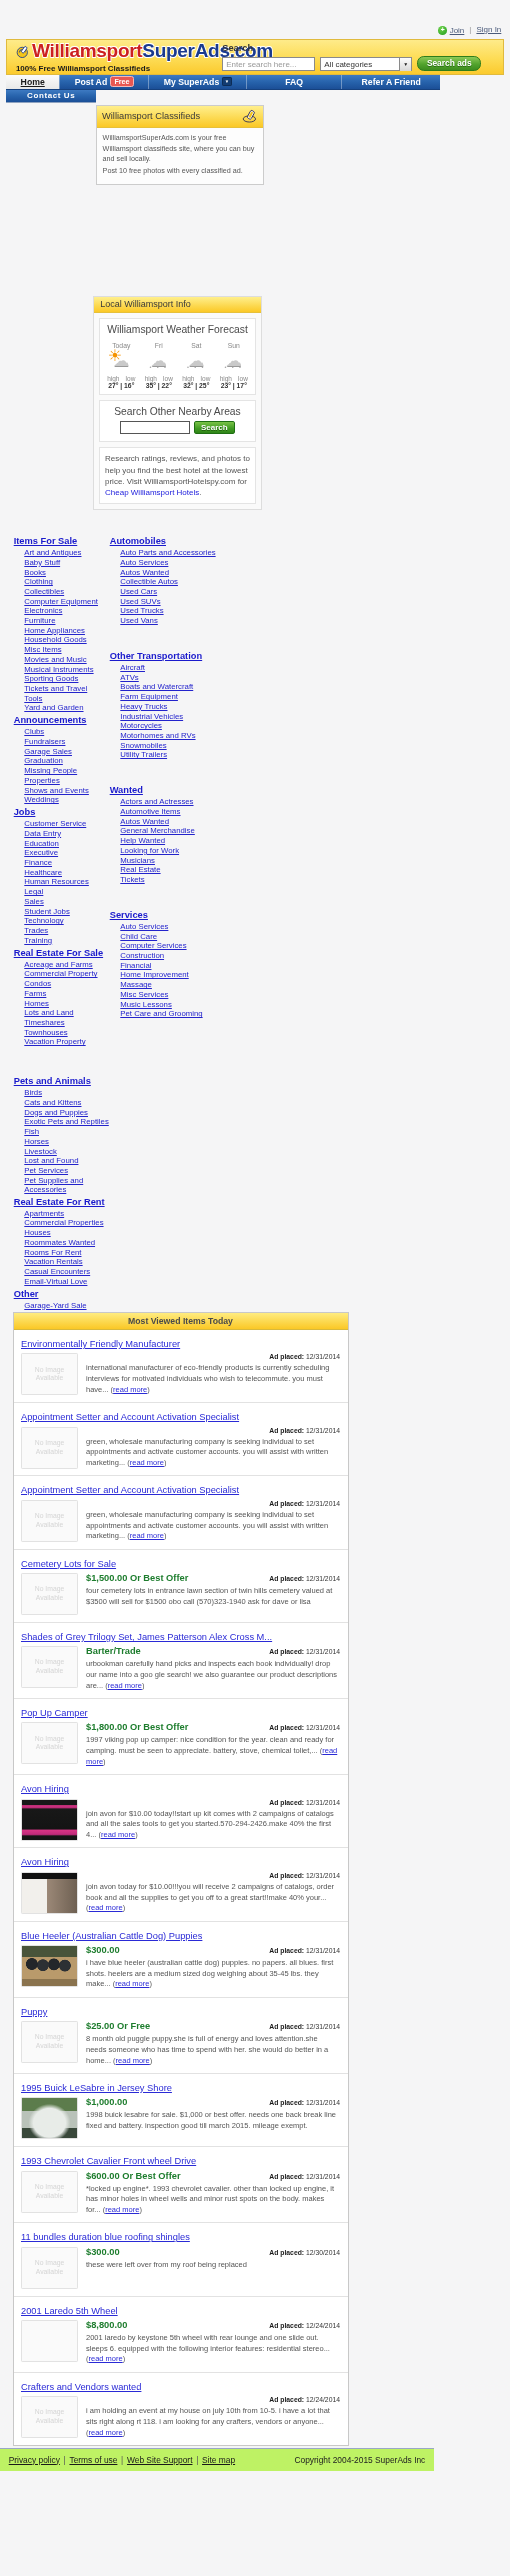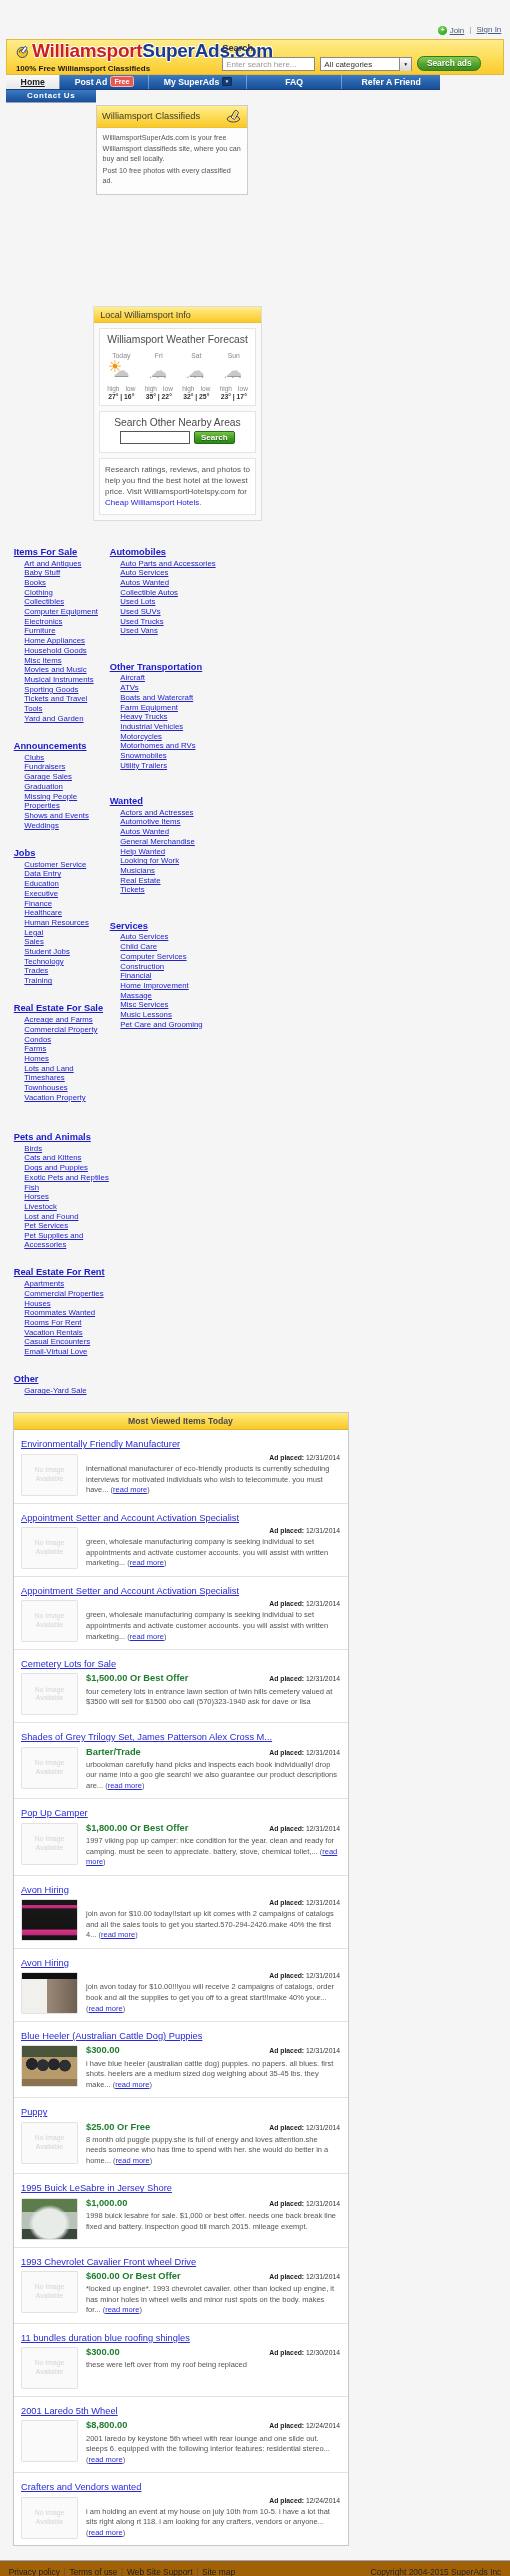--- a/index.html
+++ b/index.html
@@ -90,21 +90,21 @@
   .nav-sub {
     margin: 0 6.2px; width: 90px; height: 12.5px;
     background: linear-gradient(180deg, #3d7ac2 0%, #2763ac 50%, #1b4f97 100%);
     border-bottom: 1.2px solid #8fa3c0;
     display:flex; align-items:center; justify-content:center;
     color:#fff; font-weight:bold; font-size:8px; letter-spacing:0.6px;
   }
 
   
   .classifieds-box {
-    margin: 1.9px 0 0 96px; width: 152px; background:#fdfdfd; border:0.6px solid #ccc;
+    margin: 1.9px 0 0 96px; width: 168px; background:#fdfdfd; border:0.6px solid #ccc;
   }
   .cb-header {
     background: linear-gradient(180deg, #ffef8d 0%, #fcd84e 60%, #fbc826 100%);
     border-bottom: 1.2px solid #e6c03a;
     padding: 3.1px 5px; font-size: 9.3px; color:#3a3a3a;
     display:flex; align-items:center; justify-content:space-between;
   }
   .cb-body { padding: 5.6px 5.6px 7.5px; font-size: 7.2px; color:#555; line-height: 1.45; }
   .cb-body p + p { margin-top: 1.2px; }
   .news-icon { width:16px; height:15px; flex:none; }
@@ -143,21 +143,21 @@
   }
   .hotel-box { font-size: 8px; color:#555; line-height: 1.4; padding: 5px; }
   .hotel-box a { color:#2222dd; font-weight: 500; }
 
   .spacer-b { height: 25px; }
 
   
   .categories { margin-left: 13.7px; display:flex; }
   .cat-col1 { width: 96px; }
   .cat-col2 { width: 140px; }
-  .cat-group { margin-bottom: 17px; }
+  .cat-group { margin-bottom: 2px; }
   .cat-head {
     display:inline-block; font-size: 9.3px; font-weight: bold; color:#1a1acc;
     text-decoration: underline; margin-bottom: 1.9px;
   }
   .cat-links { padding-left: 10.6px; }
   .cat-link { display:block; font-size: 7.8px; color:#2323cc; text-decoration: underline; line-height: 1.17; margin-bottom:0.6px; }
 
   
   .most-viewed { margin: 0 0 0 12.5px; width: 336px; background:#fff; border:0.6px solid #c8c8c8; }
   .mv-banner {
@@ -195,21 +195,21 @@
   .price { font-size: 9.3px; font-weight: bold; color:#1e7d2e; }
   .placed { margin-left:auto; font-size: 6.8px; color:#333; white-space:nowrap; }
   .placed b { color:#1a1a1a; }
   .ldesc { font-size: 7.5px; color:#555; line-height: 1.42; max-width: 252px; }
   .rm a { color:#2a2ad6; text-decoration: underline; }
   .rm::before { content:"("; color:#555; }
   .rm::after { content:")"; color:#555; }
 
   
   .footer {
-    margin-top: 14px; width: 510px; border-top: 1.2px solid #9aa7c7; background:#a16207;
+    margin-top: 2px; width: 434px; border-top: 1.2px solid #9aa7c7; background:#bef264;
     padding: 5.6px 8.7px 6.2px; display:flex; justify-content:space-between; align-items:center;
     font-size: 8.4px;
   }
   .f-links a { color:#1a1a1a; text-decoration: underline; }
   .f-links a + a::before { content: " | "; color:#555; text-decoration:none; display:inline-block; margin:0 3.7px; }
   .copyright { color:#222; }
 </style>
 </head>
 <body>
 
@@ -458,21 +458,21 @@
     </div>
   </div>
   <div class="cat-col2">
     <div class="cat-group">
       <a class="cat-head">Automobiles</a>
       <div class="cat-links">
           <a class="cat-link">Auto Parts and Accessories</a>
           <a class="cat-link">Auto Services</a>
           <a class="cat-link">Autos Wanted</a>
           <a class="cat-link">Collectible Autos</a>
-          <a class="cat-link">Used Lots</a>
+          <a class="cat-link">Used Cars</a>
           <a class="cat-link">Used SUVs</a>
           <a class="cat-link">Used Trucks</a>
           <a class="cat-link">Used Vans</a>
         </div>
     </div>
     <div class="cat-group" style="margin-top:25px;">
       <a class="cat-head">Other Transportation</a>
       <div class="cat-links">
           <a class="cat-link">Aircraft</a>
           <a class="cat-link">ATVs</a>

